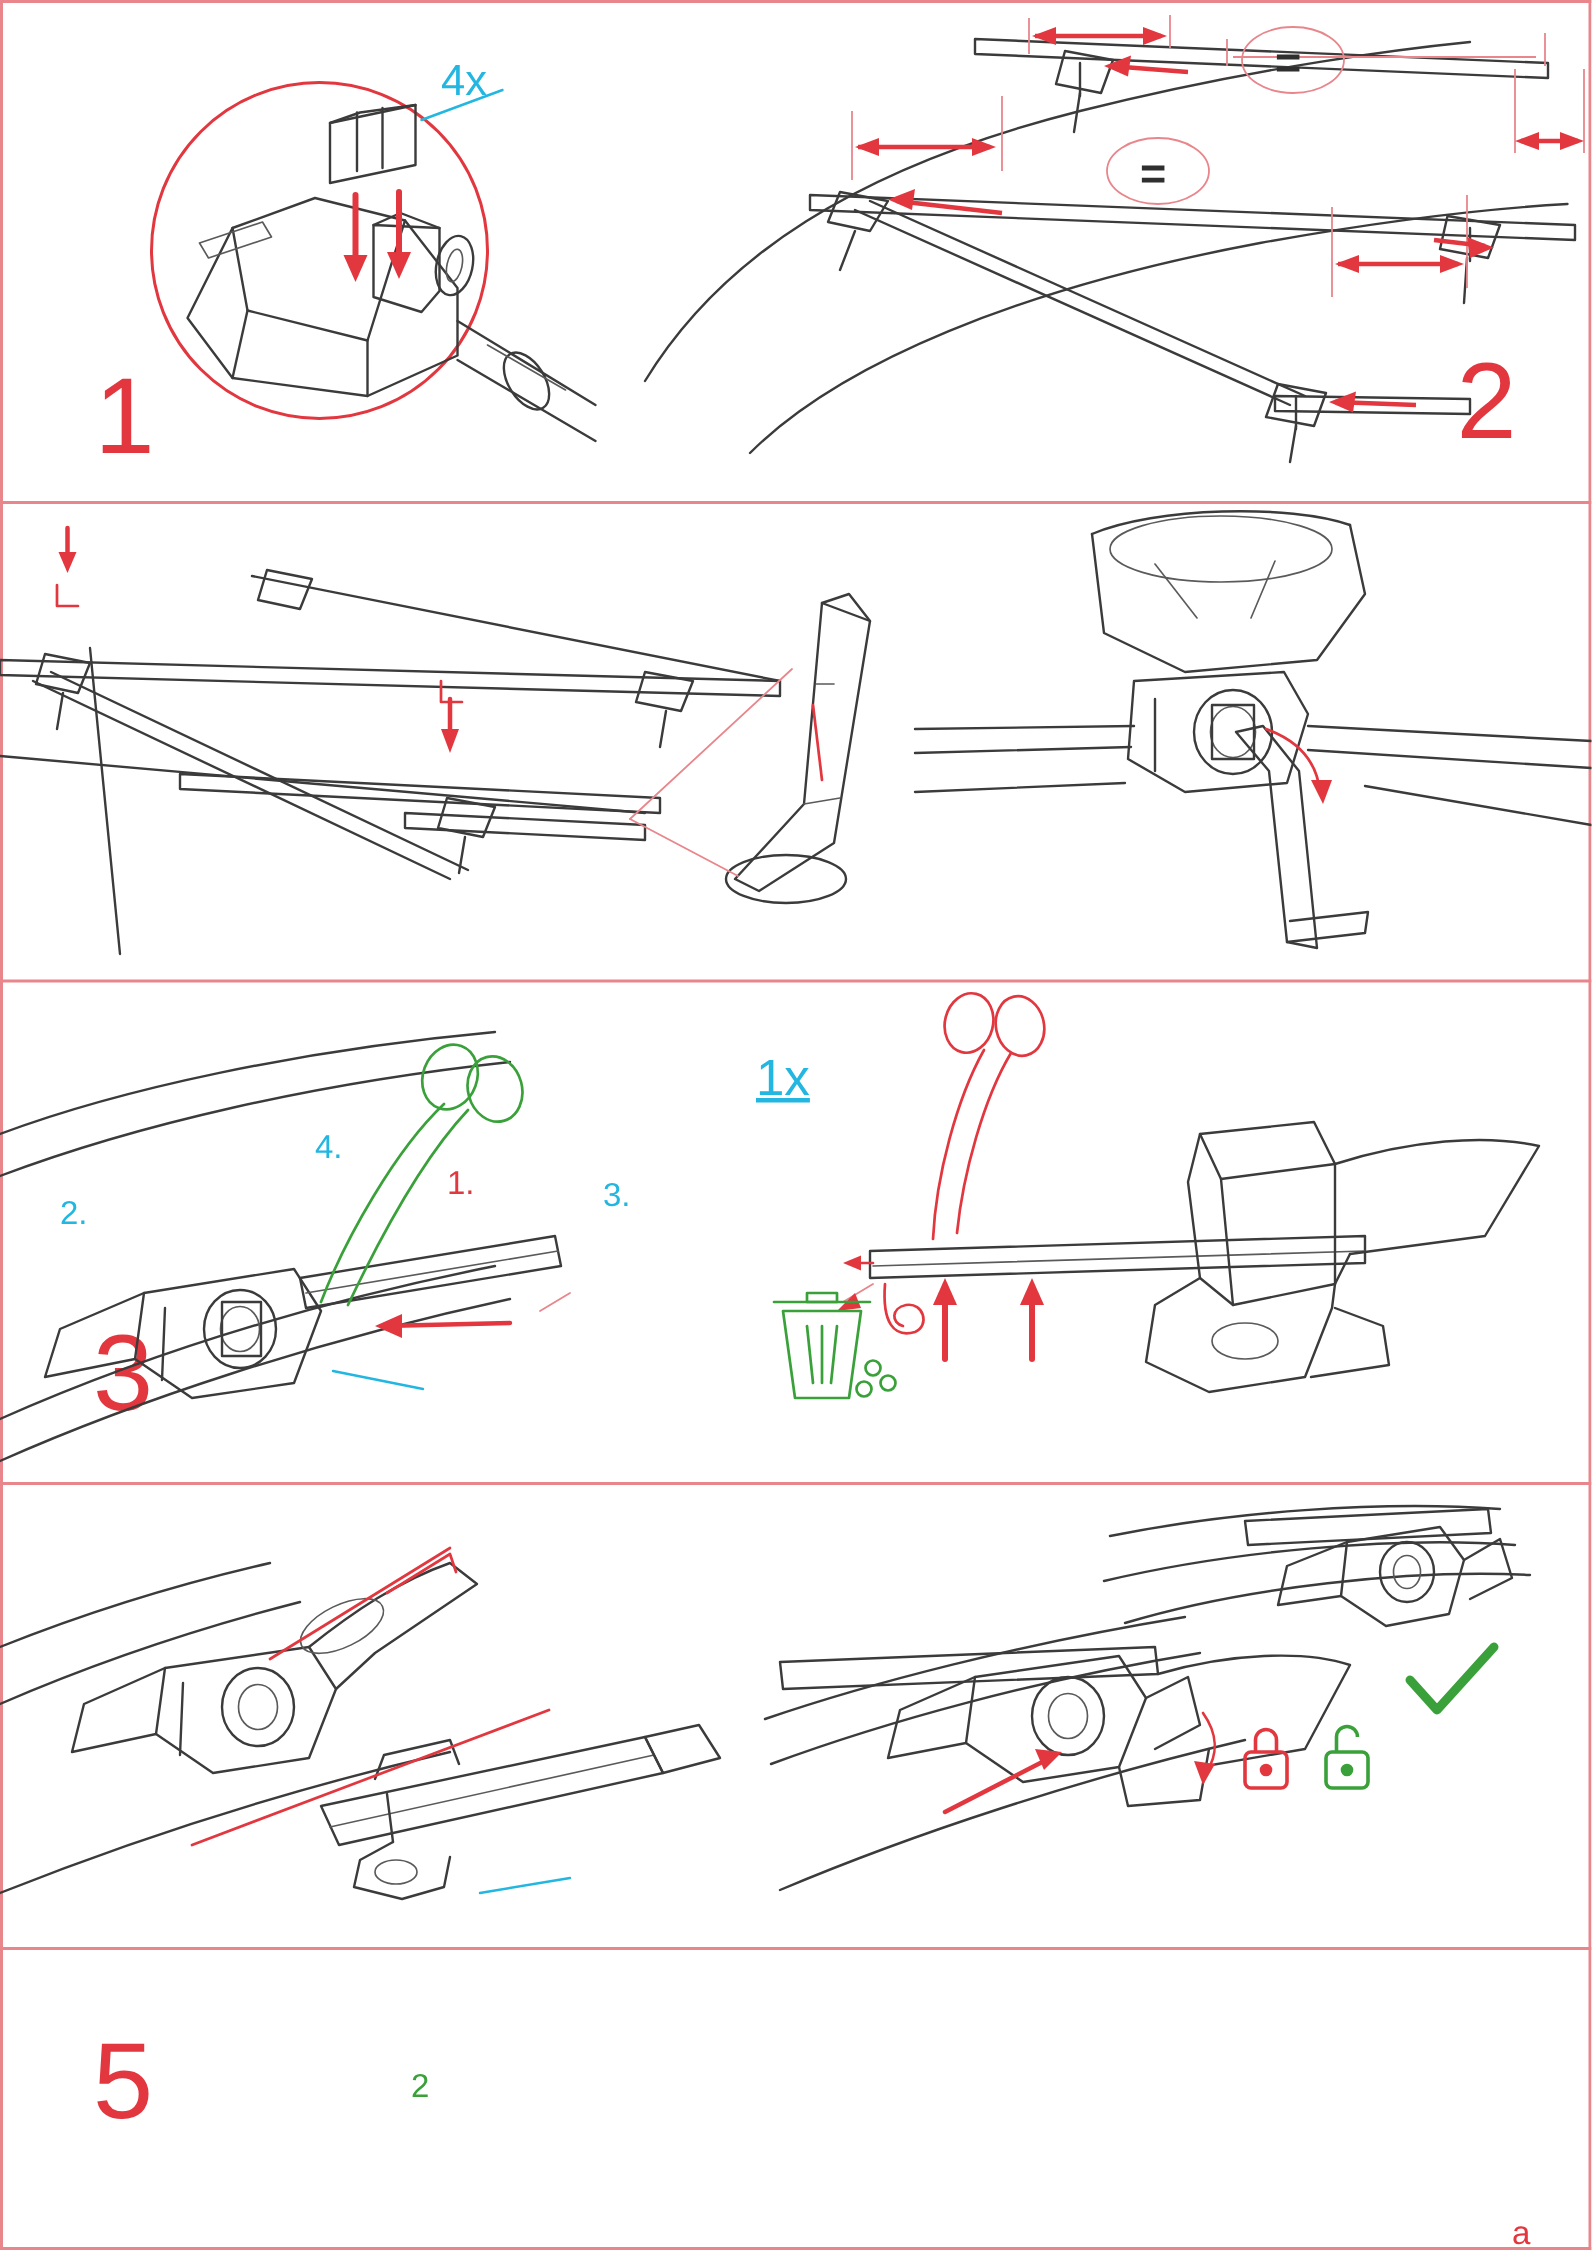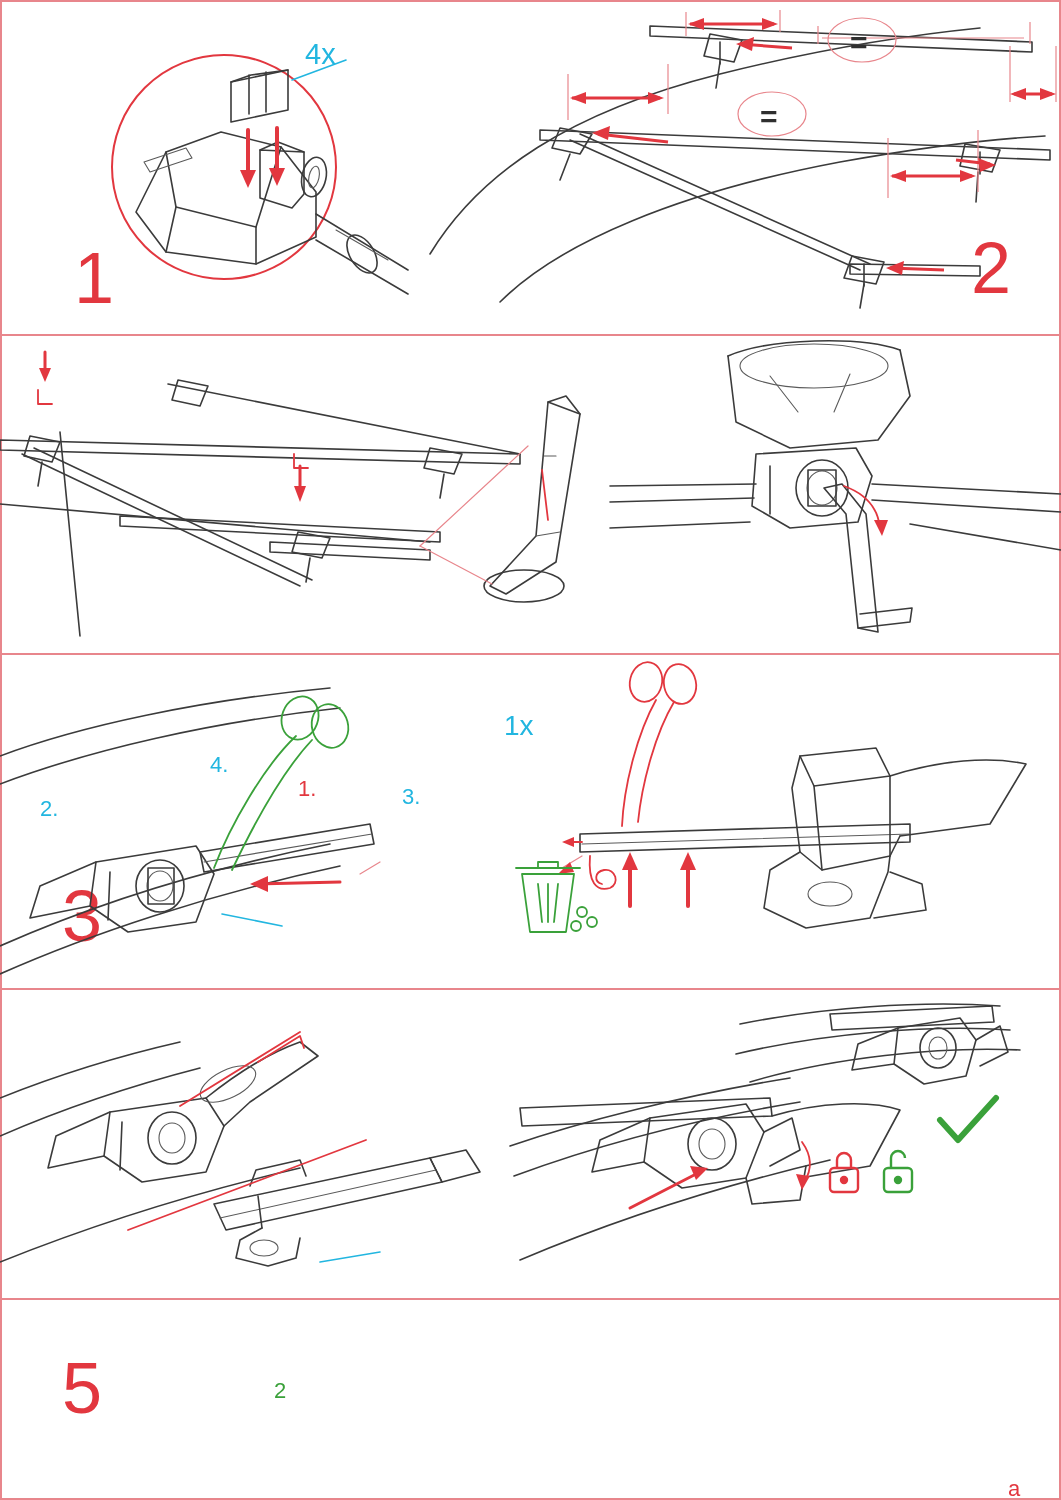--- a/index.html
+++ b/index.html
@@ -29,21 +29,21 @@
 
   <div class="hr" style="top:334px"></div>
   <div class="hr" style="top:653px"></div>
   <div class="hr" style="top:988px"></div>
   <div class="hr" style="top:1298px"></div>
   <div class="hr" style="top:0px"></div>
   <div class="hr" style="top:1498px"></div>
   <div class="hr" style="left:0;top:0;width:2px;height:1500px;"></div>
   <div class="hr" style="left:1059px;top:0;width:2px;height:1500px;"></div>
 
-  <div class="panel" style="left:16px;top:2px;width:420px;height:260px;">
+  <div class="panel" style="left:5px;top:2px;width:420px;height:260px;">
     <svg width="420" height="332" viewBox="0 0 420 332">
       <circle cx="208" cy="165" r="112" class="ln-red" style="stroke-width:2"></circle>
 
       <path class="ln" d="M120 210 L150 150 L205 130 L265 145 L300 190 L300 235 L240 262 L150 250 Z"></path>
       <path class="ln" d="M150 150 L160 205 L240 225 L265 145"></path>
       <path class="ln-thin" d="M128 160 L170 146 L176 156 L134 170 Z"></path>
       <path class="ln" d="M240 225 L240 262"></path>
       <path class="ln" d="M160 205 L150 250"></path>
 
       <path class="ln" d="M215 120 L215 80 L272 68 L272 108 Z"></path>
@@ -176,21 +176,21 @@
       <path d="M45 46 L39 32 L51 32 Z" fill="#e2373f"></path>
       <path class="ln-red" d="M38 54 L38 68 L52 68"></path>
       <path class="ln-red" d="M300 130 L300 158" style="stroke-width:3"></path>
       <path d="M300 166 L294 150 L306 150 Z" fill="#e2373f"></path>
       <path class="ln-red" d="M294 118 L294 132 L308 132"></path>
     </svg>
     <div class="lblnum" style="left:298px;top:440px;">1.</div>
     <div class="note cyan" style="left:40px;top:460px;font-size:22px;">2.</div>
     <div class="note cyan" style="left:402px;top:448px;font-size:22px;">3.</div>
     <div class="note cyan" style="left:210px;top:416px;font-size:22px;">4.</div>
-    <div class="note cyan" style="left:504px;top:374px;font-size:28px;">1x</div>
+    <div class="note cyan" style="left:504px;top:364px;font-size:34px;text-decoration:underline;">1x</div>
     <div class="stepnum" style="left:62px;top:544px;">3</div>
   </div>
 
   <div class="panel" style="left:610px;top:336px;width:451px;height:316px;">
     <svg width="451" height="316" viewBox="0 0 451 316">
       <path class="ln" d="M118 20 L126 86 L180 112 L268 104 L300 60 L290 14"></path>
       <path class="ln" d="M118 20 C160 2 250 0 290 14"></path>
       <ellipse cx="204" cy="30" rx="74" ry="22" class="ln-thin"></ellipse>
       <path class="ln-thin" d="M160 40 L188 76"></path>
       <path class="ln-thin" d="M240 38 L224 76"></path>

